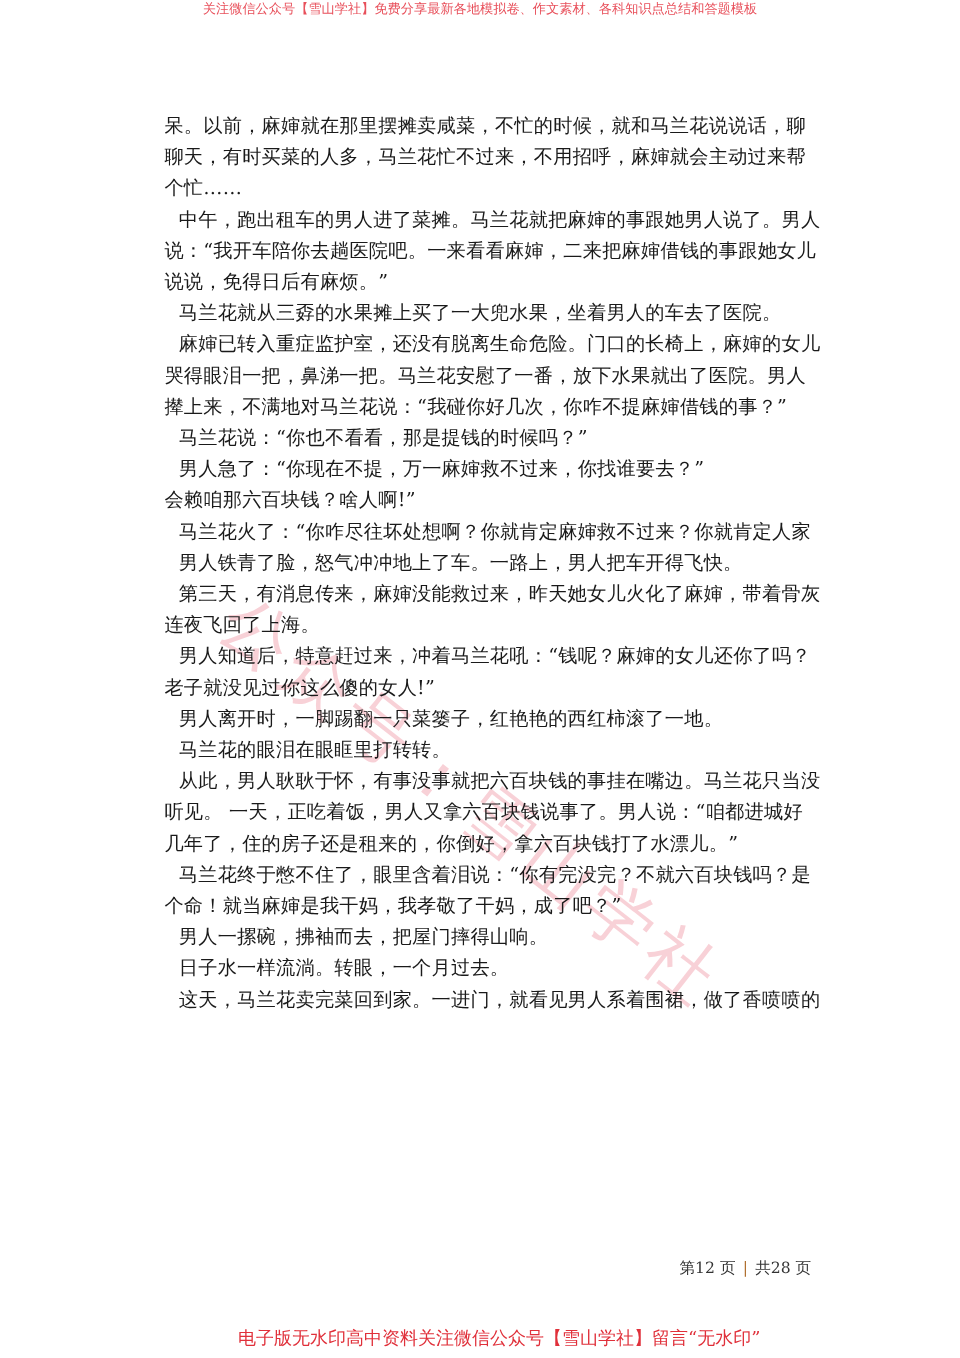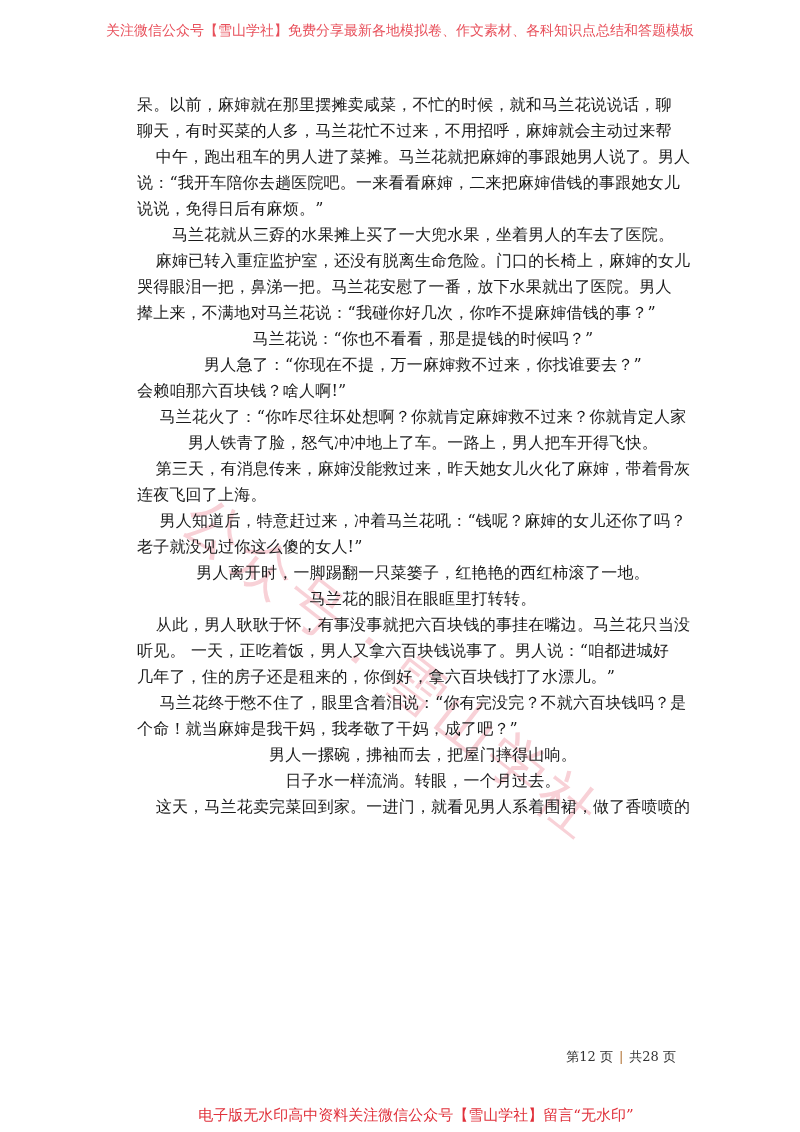--- a/index.html
+++ b/index.html
@@ -1,41 +1,42 @@
 <!DOCTYPE html>
 <html><head>
 <meta charset="utf-8">
 <style>
   html, body { margin: 0; padding: 0; background: #ffffff; }
   body { width: 800px; height: 1132px; position: relative; overflow: hidden;
          font-family: "DejaVu Serif", "Liberation Serif", serif; color: #1a1a1a; }
-  .top-banner { position: absolute; top: 22px; left: 0; width: 800px; text-align: center;
-                font-size: 14px; color: #e8505b; letter-spacing: 0px; }
+  .top-banner { position: absolute; top: 0; left: 0; width: 800px; text-align: center;
+                font-size: 11px; color: #e8505b; letter-spacing: 0px; }
   .content { position: absolute; top: 92px; left: 137px; width: 560px; }
   .line { height: 26px; font-size: 16px; line-height: 26px; white-space: nowrap; letter-spacing: 0.2px; }
-  .indent { padding-left: 12px; text-align: center; }
+  .indent { padding-left: 12px; }
   .page-num { position: absolute; top: 1048px; left: 0; width: 676px; text-align: right;
               font-size: 13px; color: #333; }
   .page-num .sep { color: #b07030; margin: 0 6px; }
   .bottom-banner { position: absolute; top: 1106px; left: 16px; width: 800px; text-align: center;
                    font-size: 15px; color: #e0303a; }
   .watermark { position: absolute; left: 215px; top: 480px; font-size: 58px; color: rgba(230,90,110,0.28);
                transform: rotate(38deg); transform-origin: left top; white-space: nowrap;
                font-family: "DejaVu Serif", serif; pointer-events: none; letter-spacing: 6px; }
 </style>
 </head>
 <body>
 
 <div class="top-banner">关注微信公众号【雪山学社】免费分享最新各地模拟卷、作文素材、各科知识点总结和答题模板</div>
 
 <div class="watermark">公众号：雪山学社</div>
 
 <div class="content" id="content">
     <div class="line">呆。以前，麻婶就在那里摆摊卖咸菜，不忙的时候，就和马兰花说说话，聊</div>
     <div class="line">聊天，有时买菜的人多，马兰花忙不过来，不用招呼，麻婶就会主动过来帮</div>
+    <div class="line">个忙……</div>
     <div class="line indent">中午，跑出租车的男人进了菜摊。马兰花就把麻婶的事跟她男人说了。男人</div>
     <div class="line">说：“我开车陪你去趟医院吧。一来看看麻婶，二来把麻婶借钱的事跟她女儿</div>
     <div class="line">说说，免得日后有麻烦。”</div>
     <div class="line indent">马兰花就从三孬的水果摊上买了一大兜水果，坐着男人的车去了医院。</div>
     <div class="line indent">麻婶已转入重症监护室，还没有脱离生命危险。门口的长椅上，麻婶的女儿</div>
     <div class="line">哭得眼泪一把，鼻涕一把。马兰花安慰了一番，放下水果就出了医院。男人</div>
     <div class="line">撵上来，不满地对马兰花说：“我碰你好几次，你咋不提麻婶借钱的事？”</div>
     <div class="line indent">马兰花说：“你也不看看，那是提钱的时候吗？”</div>
     <div class="line indent">男人急了：“你现在不提，万一麻婶救不过来，你找谁要去？”</div>
     <div class="line">会赖咱那六百块钱？啥人啊!”</div>

